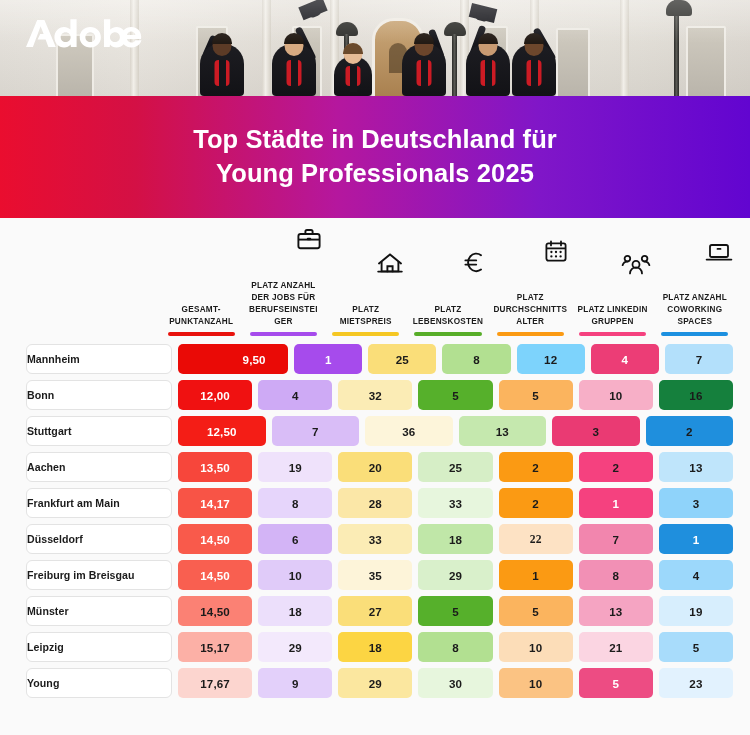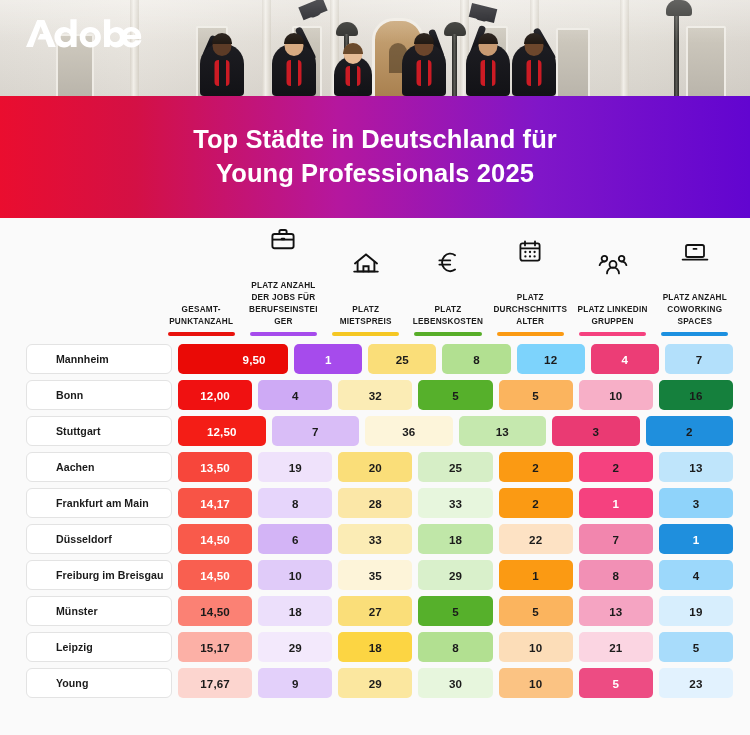--- a/index.html
+++ b/index.html
@@ -199,21 +199,21 @@
   .hdr-spacer {
     width: 146px;
     flex: none;
   }
   .hdr-cell {
     flex: 1 1 0;
     min-width: 0;
     margin: 0 3px;
     display: flex;
     flex-direction: column;
-    align-items: center;
+    align-items: flex-end;
     justify-content: flex-end;
     height: 100%;
     text-align: center;
     gap: 22px;
   }
   .hdr-icon {
     height: 30px;
     display: flex;
     align-items: flex-end;
     justify-content: center;
@@ -261,21 +261,21 @@
   }
   .city-cell {
     width: 146px;
     flex: none;
     margin: 3px 3px 3px 12px;
     background: #ffffff;
     border: 1px solid #e3e3e3;
     border-radius: 6px;
     display: flex;
     align-items: center;
-    padding-left: 29px;
+    padding-left: 0;
     box-sizing: border-box;
   }
   .city-name {
     font-size: 10.6px;
     font-weight: bold;
     color: #1b1b1b;
     letter-spacing: .05px;
     white-space: nowrap;
   }
   .val-cell {
@@ -641,21 +641,21 @@
           </div>
           <div class="val-cell" style="background: rgb(211, 180, 246);">
             <span class="val-text">6</span>
           </div>
           <div class="val-cell" style="background: rgb(251, 236, 181);">
             <span class="val-text">33</span>
           </div>
           <div class="val-cell" style="background: rgb(192, 231, 168);">
             <span class="val-text">18</span>
           </div>
-          <div class="val-cell" style="background: rgb(253, 226, 196);">
+          <div class="val-cell" style="background: rgb(253, 226, 196); font-family: Liberation Serif, serif;">
             <span class="val-text">22</span>
           </div>
           <div class="val-cell" style="background: rgb(242, 134, 174);">
             <span class="val-text">7</span>
           </div>
           <div class="val-cell" style="background: rgb(31, 143, 221);">
             <span class="val-text light">1</span>
           </div>
         </div>
         <div class="row">

